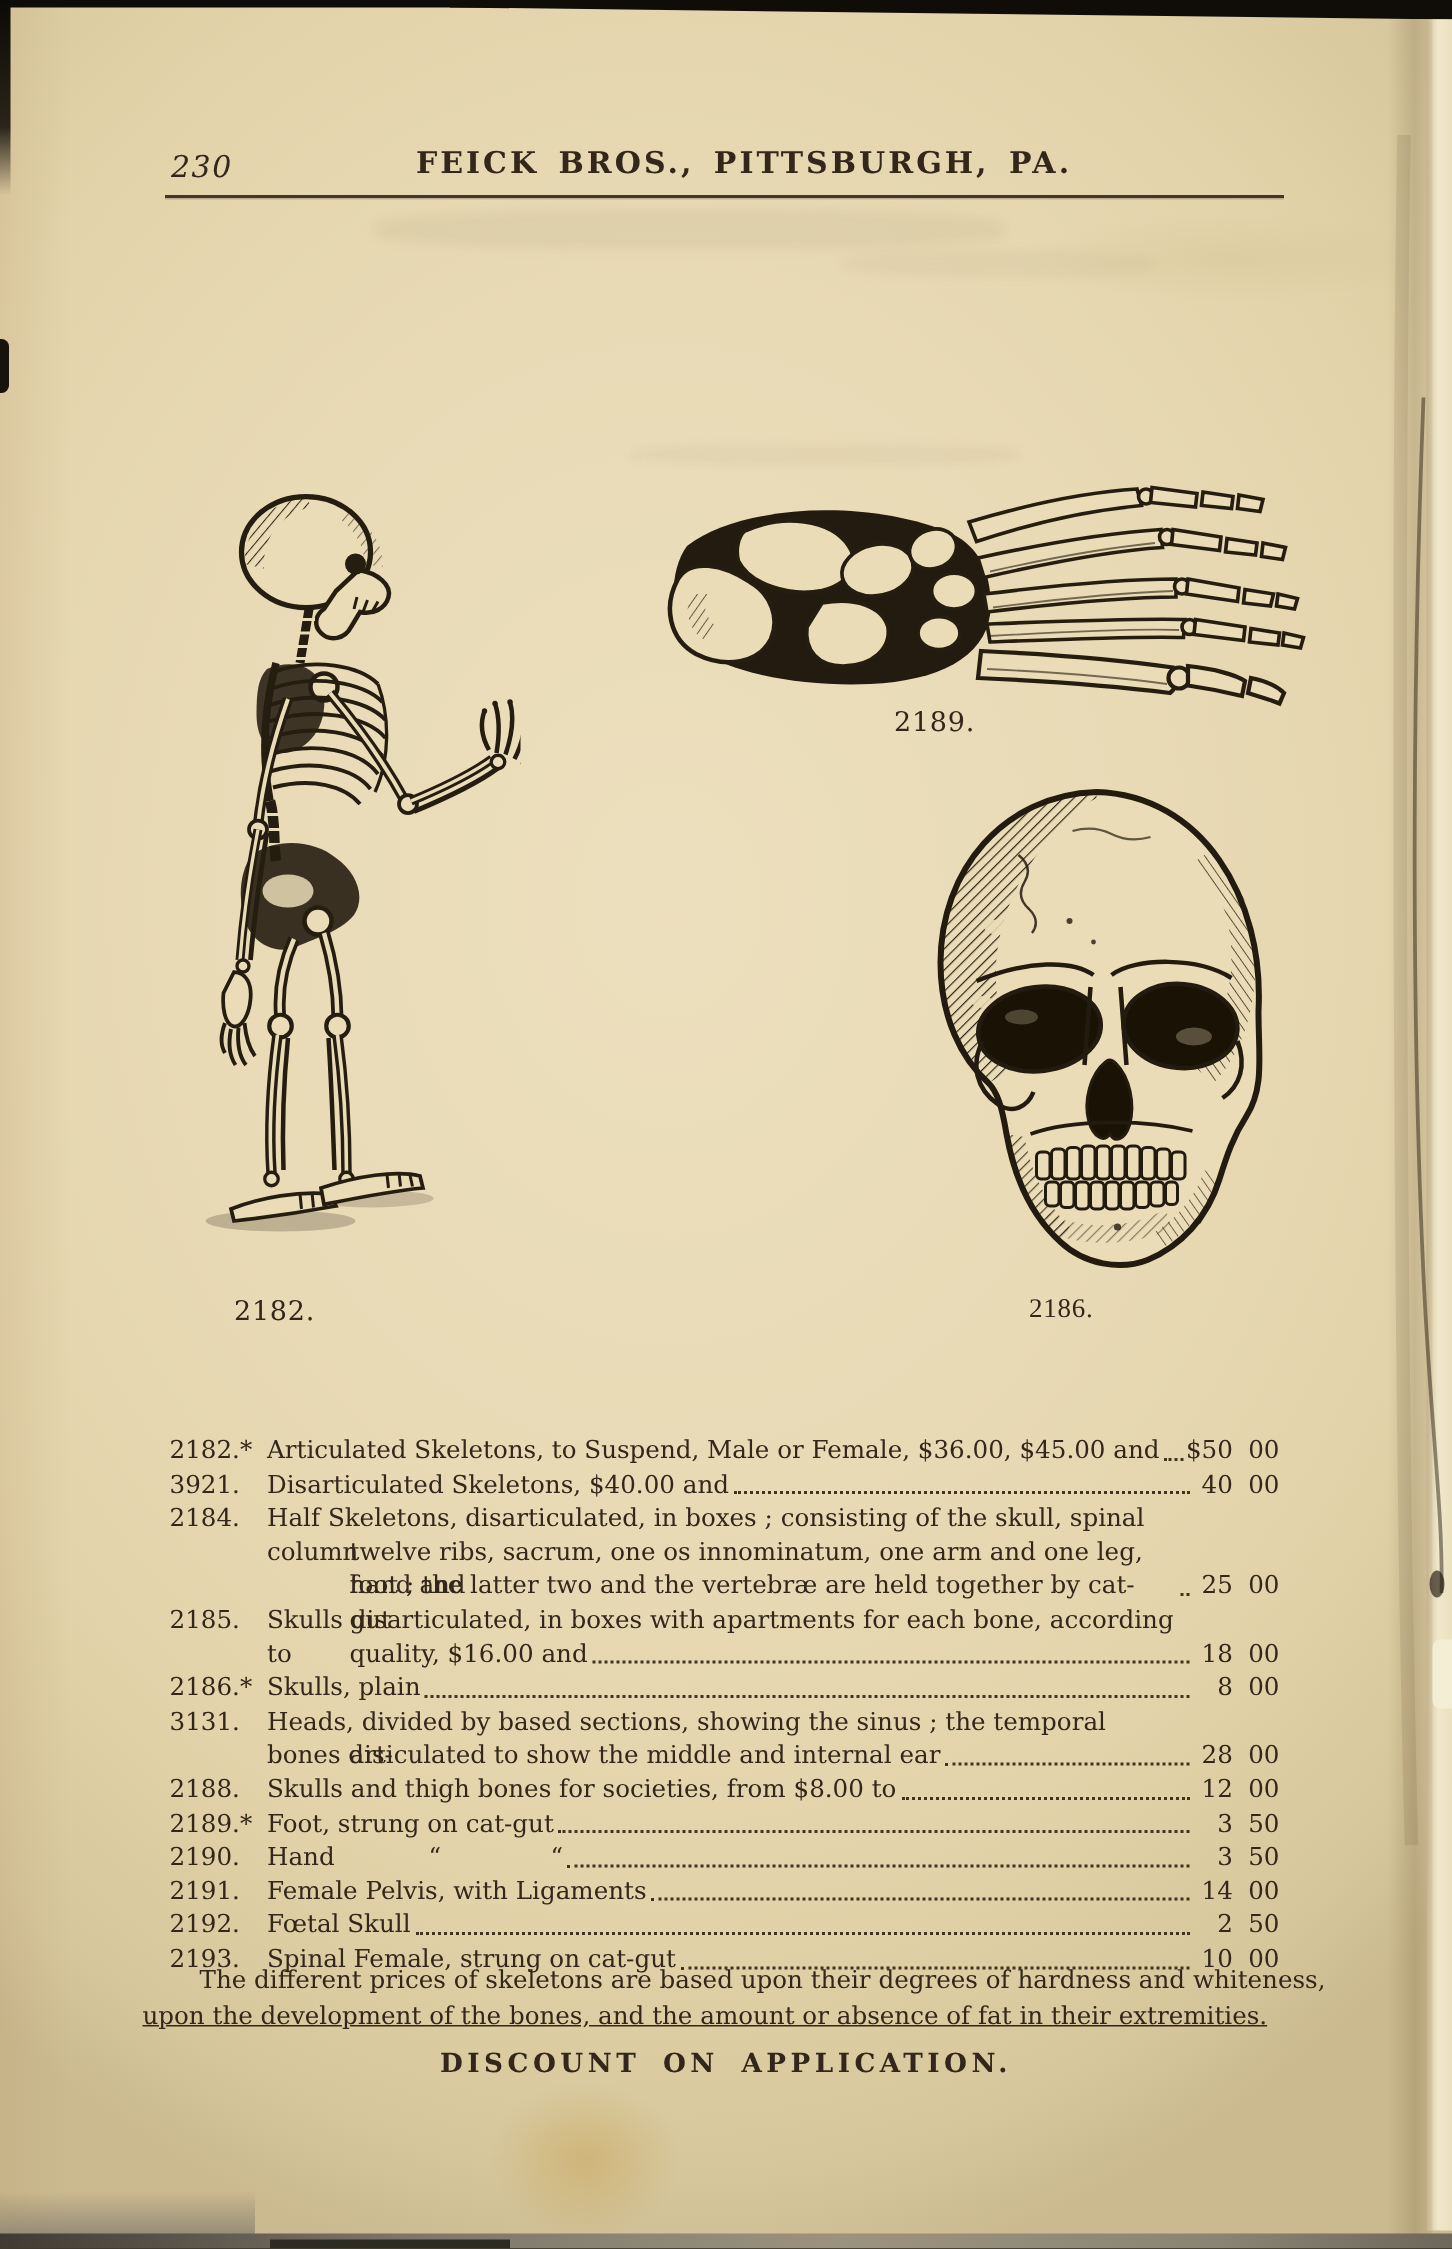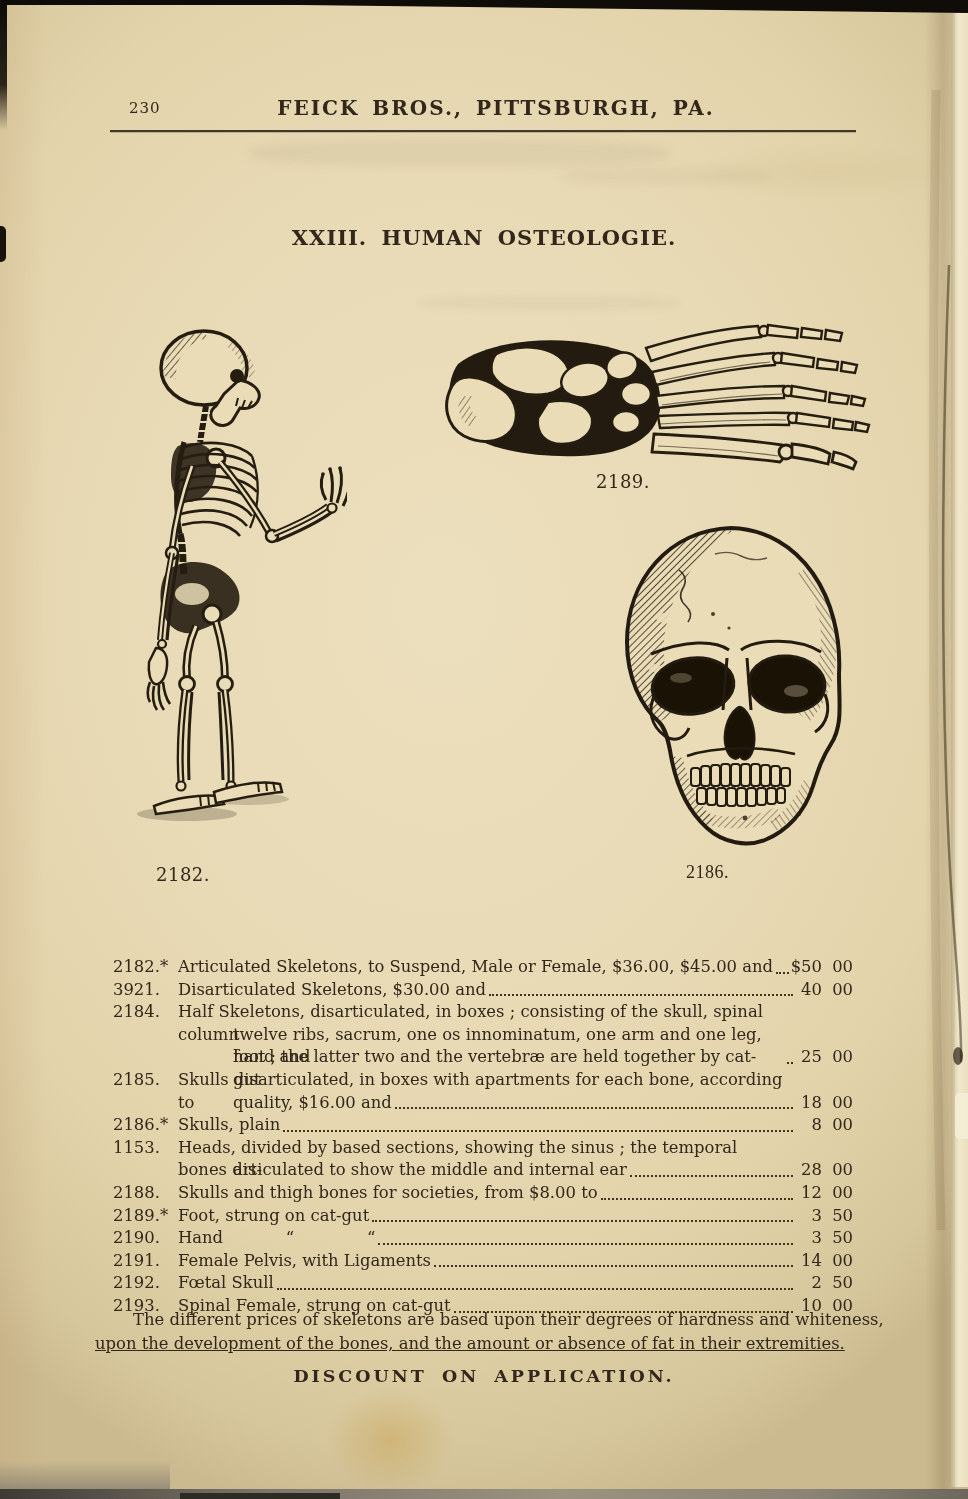--- a/index.html
+++ b/index.html
@@ -33,21 +33,21 @@
   .stain2{position:absolute;left:690px;top:142px;width:260px;height:60px;border-radius:50%;
     background:radial-gradient(closest-side,rgba(170,140,80,.10),rgba(170,140,80,0));}
   .ghost1{position:absolute;left:250px;top:140px;width:420px;height:26px;border-radius:40%;
     background:rgba(120,100,60,.08);filter:blur(4px);}
   .ghost2{position:absolute;left:560px;top:168px;width:210px;height:16px;border-radius:40%;
     background:rgba(120,100,60,.06);filter:blur(4px);}
   .ghost3{position:absolute;left:420px;top:296px;width:260px;height:14px;border-radius:40%;
     background:rgba(120,100,60,.06);filter:blur(3px);}
   .overlay{position:absolute;left:0;top:0;pointer-events:none;}
   
-  .pageno{position:absolute;left:129px;top:99px;font-size:15px;letter-spacing:1px;}
+  .pageno{position:absolute;left:114px;top:99px;font-size:20px;letter-spacing:1px;font-style:italic;}
   .header{position:absolute;left:0;top:96px;width:968px;text-align:center;
     font-size:20px;font-weight:bold;letter-spacing:2px;word-spacing:4px;padding-left:12px;}
   .rule{position:absolute;left:110px;top:130px;width:746px;height:2px;background:#43362a;
     box-shadow:0 1px 0 rgba(67,54,42,.25);}
   .title{position:absolute;left:0;top:225px;width:968px;text-align:center;
     font-size:21px;font-weight:bold;letter-spacing:1px;word-spacing:6px;}
   .caption{position:absolute;font-size:18px;letter-spacing:.5px;}
   .cap-skeleton{left:156px;top:864px;width:130px;}
   .cap-foot{left:596px;top:471px;width:110px;}
   .cap-skull{left:686px;top:862px;width:120px;font-family:Liberation Serif, serif;}
@@ -96,21 +96,20 @@
   <div class="edge-top2"></div>
   <div class="edge-left-top"></div>
   <div class="left-mark"></div>
   <div class="bottom-left-block"></div>
   <div class="edge-bottom"></div>
   <div class="bottom-nub"></div>
 
   <div class="pageno">230</div>
   <div class="header">FEICK BROS., PITTSBURGH, PA.</div>
   <div class="rule"></div>
-  <div class="title">XXIII.  HUMAN OSTEOLOGIE.</div>
 
   <div class="fig fig-skeleton">
     <svg width="235" height="548" viewBox="0 0 235 548">
       <defs>
         <pattern id="hk" patternUnits="userSpaceOnUse" width="5" height="5" patternTransform="rotate(40)">
           <line x1="0" y1="0" x2="0" y2="5" stroke="#261d11" stroke-width="1.4"></line>
         </pattern>
       </defs>
       <ellipse cx="75" cy="492" rx="50" ry="7" fill="#261d11" opacity=".22"></ellipse>
       <ellipse cx="135" cy="477" rx="42" ry="6" fill="#261d11" opacity=".18"></ellipse>
@@ -335,21 +334,21 @@
   <div class="list" id="price-list">
     <div class="row">
       <span class="num">2182.*</span>
       <span class="txt">Articulated Skeletons, to Suspend, Male or Female, $36.00, $45.00 and</span>
       <span class="leader"></span>
       <span class="price">$50 00</span>
     </div>
 
     <div class="row">
       <span class="num">3921.</span>
-      <span class="txt">Disarticulated Skeletons, $30.00 and</span>
+      <span class="txt">Disarticulated Skeletons, $40.00 and</span>
       <span class="leader"></span>
       <span class="price">40 00</span>
     </div>
 
     <div class="row">
       <span class="num">2184.</span>
       <span class="txt">Half Skeletons, disarticulated, in boxes ; consisting of the skull, spinal column</span>
       <span class="leader hidden"></span>
       <span class="price"></span>
     </div>
@@ -383,21 +382,21 @@
     </div>
 
     <div class="row">
       <span class="num">2186.*</span>
       <span class="txt">Skulls, plain</span>
       <span class="leader"></span>
       <span class="price">8 00</span>
     </div>
 
     <div class="row">
-      <span class="num">1153.</span>
+      <span class="num">3131.</span>
       <span class="txt">Heads, divided by based sections, showing the sinus ; the temporal bones dis-</span>
       <span class="leader hidden"></span>
       <span class="price"></span>
     </div>
 
     <div class="row indent">
       <span class="num"></span>
       <span class="txt">articulated to show the middle and internal ear</span>
       <span class="leader"></span>
       <span class="price">28 00</span>

